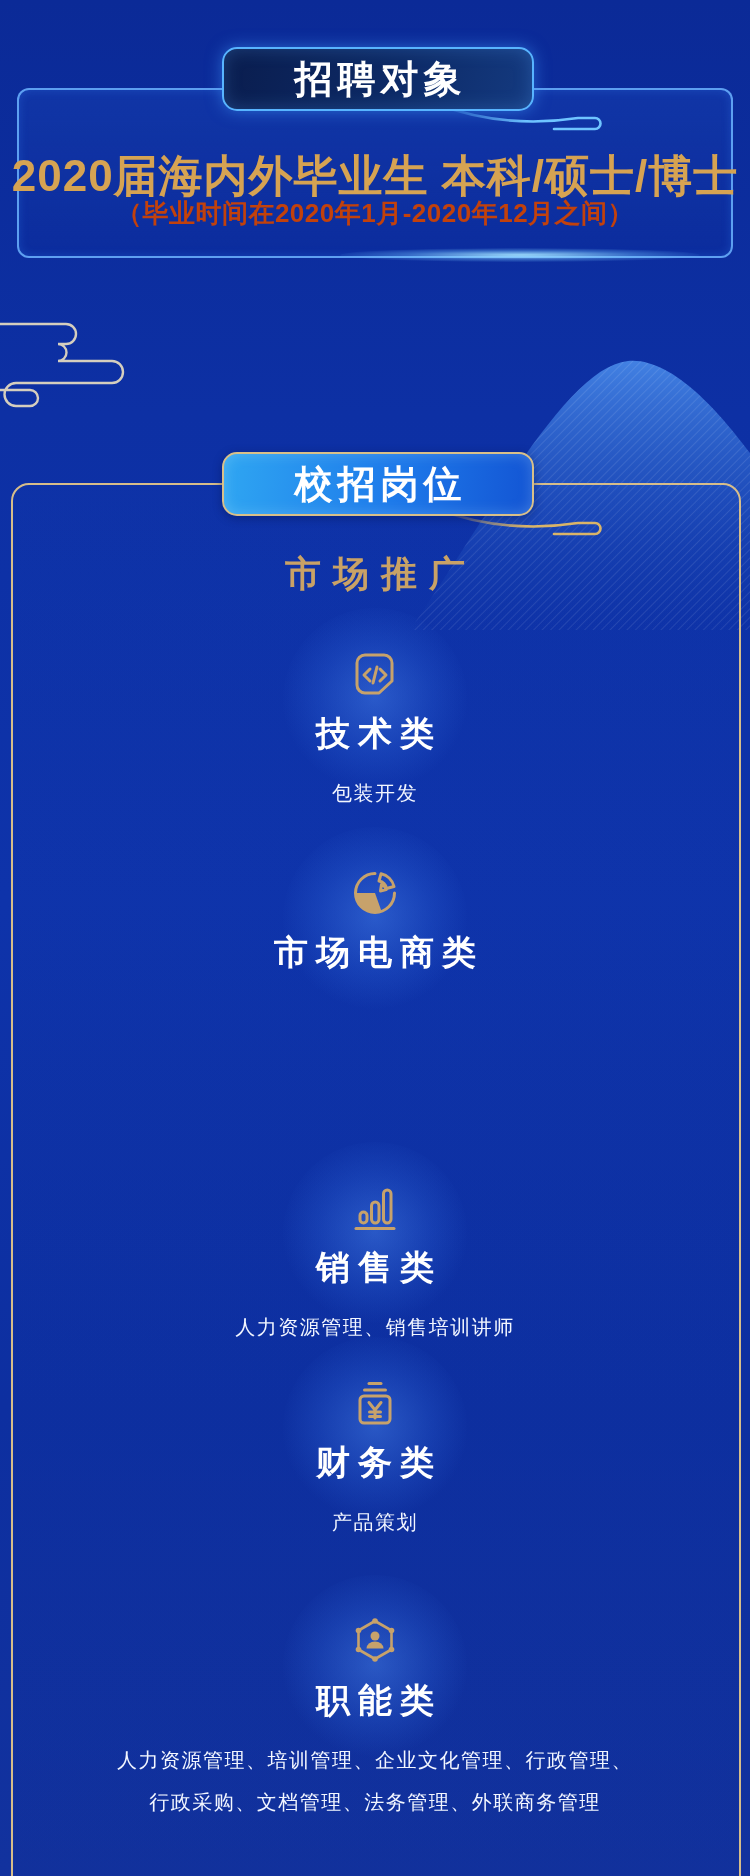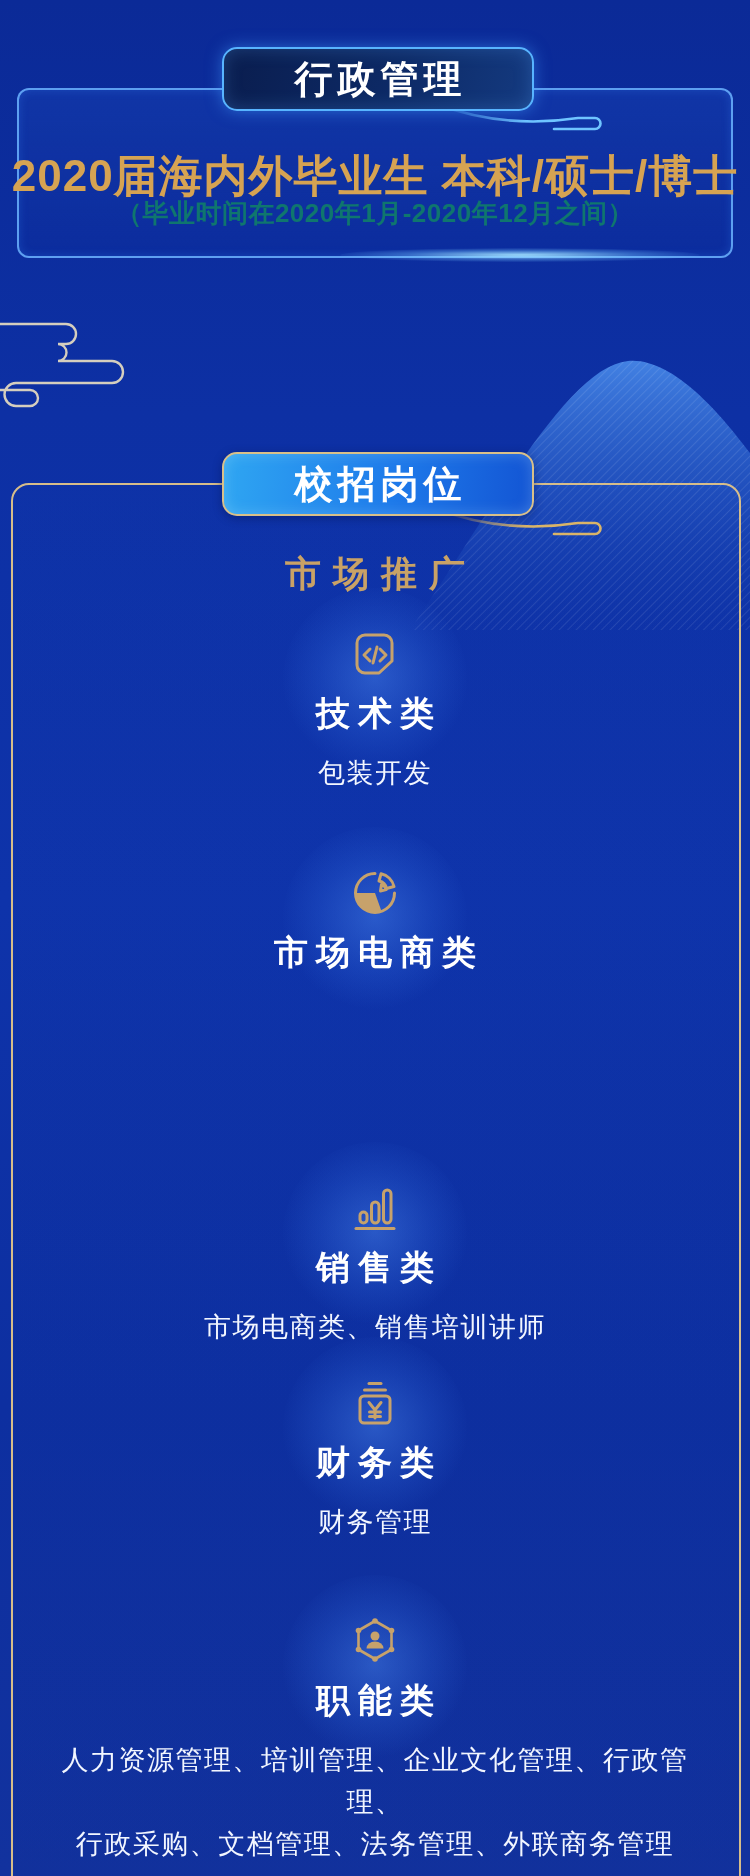--- a/index.html
+++ b/index.html
@@ -46,21 +46,21 @@
   .swoosh{width:190px;height:36px;left:432px;z-index:4;pointer-events:none;}
   .swoosh-1{top:101px;}
   .swoosh-2{top:506px;}
   
   .gold-line{
     left:0;top:147px;width:750px;text-align:center;
     color:#d6a352;font-size:44px;font-weight:bold;letter-spacing:1px;
   }
   .white-line{
     left:0;top:196px;width:750px;text-align:center;
-    color:#0f766e;font-size:26px;font-weight:bold;letter-spacing:.5px;
+    color:#c2410c;font-size:26px;font-weight:bold;letter-spacing:.5px;
   }
   
   .card-gold{
     left:11px;top:483px;width:726px;height:1430px;
     border:2px solid #d6bd8a;border-radius:18px;
     background:linear-gradient(180deg,rgba(25,70,190,.08),rgba(8,30,120,.05));
   }
   .subtitle{
     left:0;top:550px;width:750px;text-align:center;
     color:#c9a266;font-size:36px;font-weight:bold;letter-spacing:12px;text-indent:12px;
@@ -74,24 +74,24 @@
     background:radial-gradient(circle at 50% 48%,rgba(72,132,238,.48) 0%,rgba(48,104,220,.26) 42%,rgba(13,49,170,0) 70%);
   }
   .cat-icon{width:48px;height:48px;}
   .cat-icon path,.cat-icon rect,.cat-icon line{vector-effect:non-scaling-stroke;}
   .cat-name{
     margin-top:15px;height:40px;line-height:40px;
     color:#ffffff;font-size:34px;font-weight:bold;letter-spacing:8px;text-indent:8px;
   }
   .cat-roles{
     margin-top:19px;max-width:680px;text-align:center;
-    color:#f2f6ff;font-size:27px;line-height:42px;letter-spacing:1.5px;
+    color:#f2f6ff;font-size:20px;line-height:42px;letter-spacing:1.5px;
     white-space:pre-line;
   }
-  .top-tech{top:630px;}
+  .top-tech{top:650px;}
   .top-market{top:869px;}
   .top-sales{top:1184px;}
   .top-finance{top:1379px;}
   .top-function{top:1617px;}
 </style>
 </head>
 <body>
 
 <svg class="abs mountain" viewBox="0 0 450 400" aria-hidden="true">
   <defs>
@@ -109,21 +109,21 @@
 </svg>
 
 <svg class="abs cloud" viewBox="0 0 210 140" aria-hidden="true">
   <path d="M -30 24 H 66 A 10 10 0 0 1 66 44 H 58 A 8.5 8.5 0 0 1 58 61 H 112 A 11 11 0 0 1 112 83 H 16 A 11.5 11.5 0 0 0 16 106 H 30 A 8 8 0 0 0 30 90 H -30" fill="none" stroke="#e6dcc0" stroke-width="2.4" stroke-linecap="round" opacity="0.92"></path>
 </svg>
 
 <section class="abs card-target"></section>
 <div class="abs bottom-glow"></div>
 
 <div class="abs banner banner-blue">
-  <span>行政管理</span>
+  <span>招聘对象</span>
 </div>
 <svg class="abs swoosh swoosh-1" viewBox="0 0 190 36" aria-hidden="true">
   <defs>
     <linearGradient id="sg1" x1="0" y1="0" x2="1" y2="0">
       <stop offset="0" stop-color="#6fc4ff" stop-opacity="0"></stop>
       <stop offset="0.55" stop-color="#6fc4ff" stop-opacity="1"></stop>
     </linearGradient>
   </defs>
   <path d="M4 3 C 50 20, 100 24, 146 17 L 163 17 A 5.5 5.5 0 1 1 163 28 L 122 28" fill="none" stroke="url(#sg1)" stroke-width="2.6" stroke-linecap="round"></path>
 </svg>
@@ -173,36 +173,36 @@
 
 <div class="abs cat top-sales">
   <div class="halo"></div>
   <svg class="cat-icon" viewBox="0 0 48 48" aria-hidden="true" fill="none" stroke="#c7a26b" stroke-width="3" stroke-linecap="round" stroke-linejoin="round">
     <rect x="9" y="28" width="7" height="11" rx="3.5"></rect>
     <rect x="20.5" y="18" width="7.5" height="21" rx="3.75"></rect>
     <rect x="32.5" y="6" width="7.5" height="33" rx="3.75"></rect>
     <path d="M5 44.5 H43"></path>
   </svg>
   <div class="cat-name">销售类</div>
-  <div class="cat-roles">市场电商类、销售培训讲师</div>
+  <div class="cat-roles">人力资源管理、销售培训讲师</div>
 </div>
 
 <div class="abs cat top-finance">
   <div class="halo"></div>
   <svg class="cat-icon" viewBox="0 0 48 48" aria-hidden="true" fill="none" stroke="#c7a26b" stroke-width="3" stroke-linecap="round" stroke-linejoin="round">
     <path d="M18 4.5 H30"></path>
     <path d="M13.5 11 H34.5"></path>
     <rect x="9" y="17" width="30" height="27" rx="4"></rect>
     <path d="M18 23.5 l6 7.5 6 -7.5"></path>
     <path d="M24 31 V39"></path>
     <path d="M18.5 33 H29.5"></path>
     <path d="M18.5 37.5 H29.5"></path>
   </svg>
   <div class="cat-name">财务类</div>
-  <div class="cat-roles">财务管理</div>
+  <div class="cat-roles">产品策划</div>
 </div>
 
 <div class="abs cat top-function">
   <div class="halo"></div>
   <svg class="cat-icon" viewBox="0 0 48 48" aria-hidden="true" fill="none" stroke="#c7a26b" stroke-width="2.6" stroke-linecap="round" stroke-linejoin="round">
     <path d="M24 4 L40.5 13.5 V32.5 L24 42 L7.5 32.5 V13.5 Z"></path>
     <circle cx="24" cy="4" r="2.8" fill="#c7a26b" stroke="none"></circle>
     <circle cx="40.5" cy="13.5" r="2.8" fill="#c7a26b" stroke="none"></circle>
     <circle cx="40.5" cy="32.5" r="2.8" fill="#c7a26b" stroke="none"></circle>
     <circle cx="24" cy="42" r="2.8" fill="#c7a26b" stroke="none"></circle>

